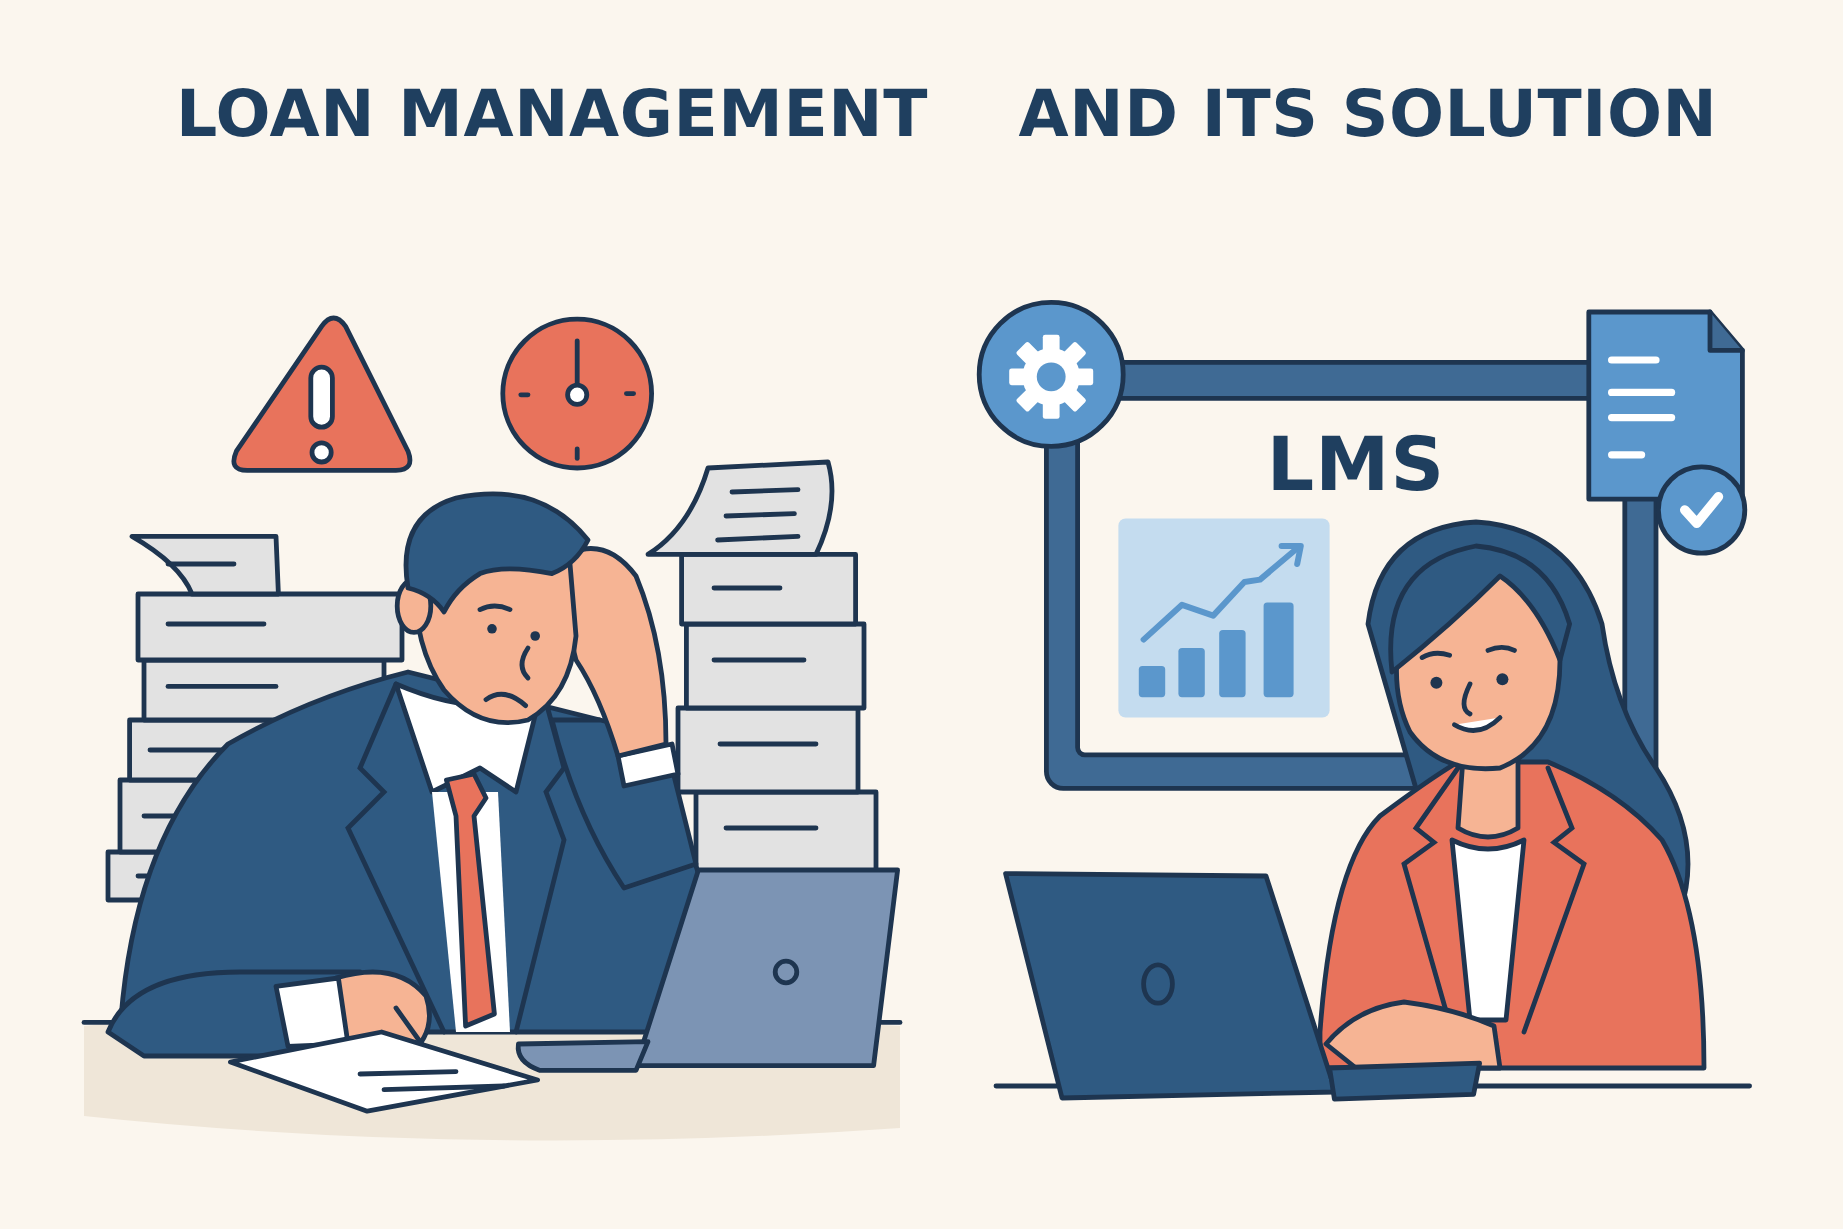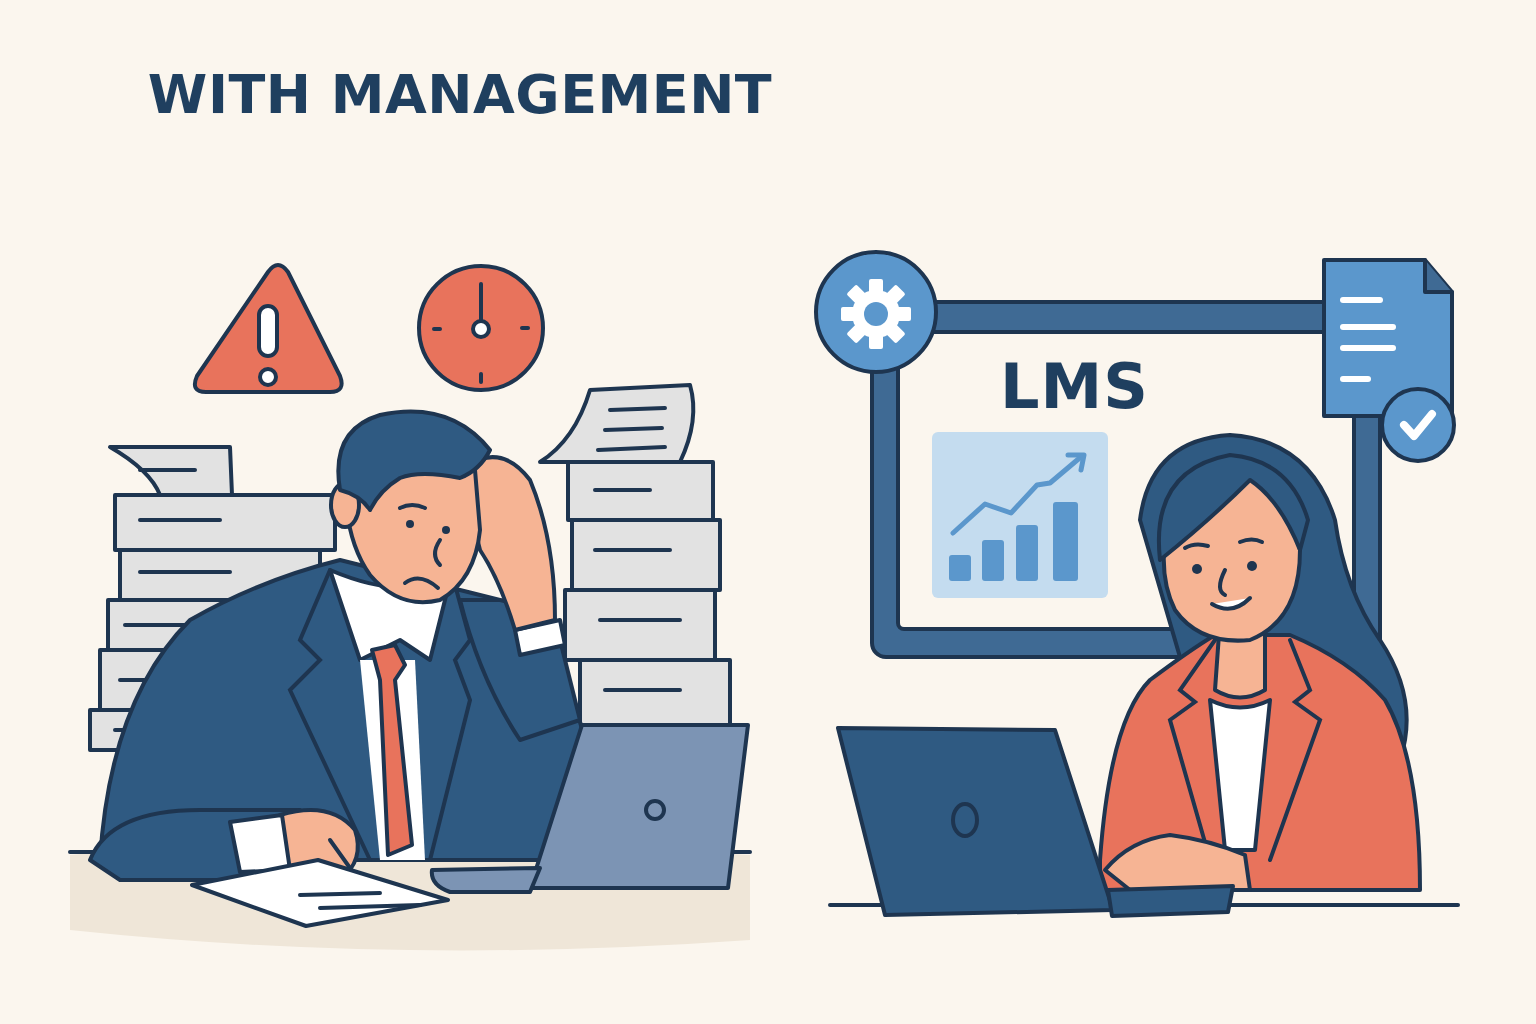--- a/index.html
+++ b/index.html
@@ -14,31 +14,32 @@
     color: #1f3f5f; font-weight: bold;
     font-size: 54px; line-height: 66px;
     text-align: center; letter-spacing: 0.5px;
   }
   .title span { display: block; }
   #title-left { left: 110px; width: 700px; }
   #title-right { left: 840px; width: 600px; }
   svg.scene { position: absolute; left: 0; top: 0; }
   .lms-label {
     position: absolute; left: 1000px; top: 350px; width: 260px;
-    color: #1f3f5f; font-weight: bold;
+    text-align: center; color: #1f3f5f; font-weight: bold;
     font-size: 62px; letter-spacing: 1px;
   }
 </style>
 </head>
 <body>
 
 <div class="title" id="title-left">
-  <span>WITH MANAGEMENT</span>
+  <span>LOAN MANAGEMENT</span>
 </div>
 <div class="title" id="title-right">
+  <span>AND ITS SOLUTION</span>
 </div>
 
 <svg class="scene" width="1536" height="1024" viewBox="0 0 1536 1024">
   <defs>
     <style>
       .o { stroke: #1e3550; stroke-width: 4; stroke-linejoin: round; stroke-linecap: round; }
       .ln { stroke: #1e3550; stroke-width: 4; stroke-linecap: round; fill: none; }
     </style>
   </defs>
 

